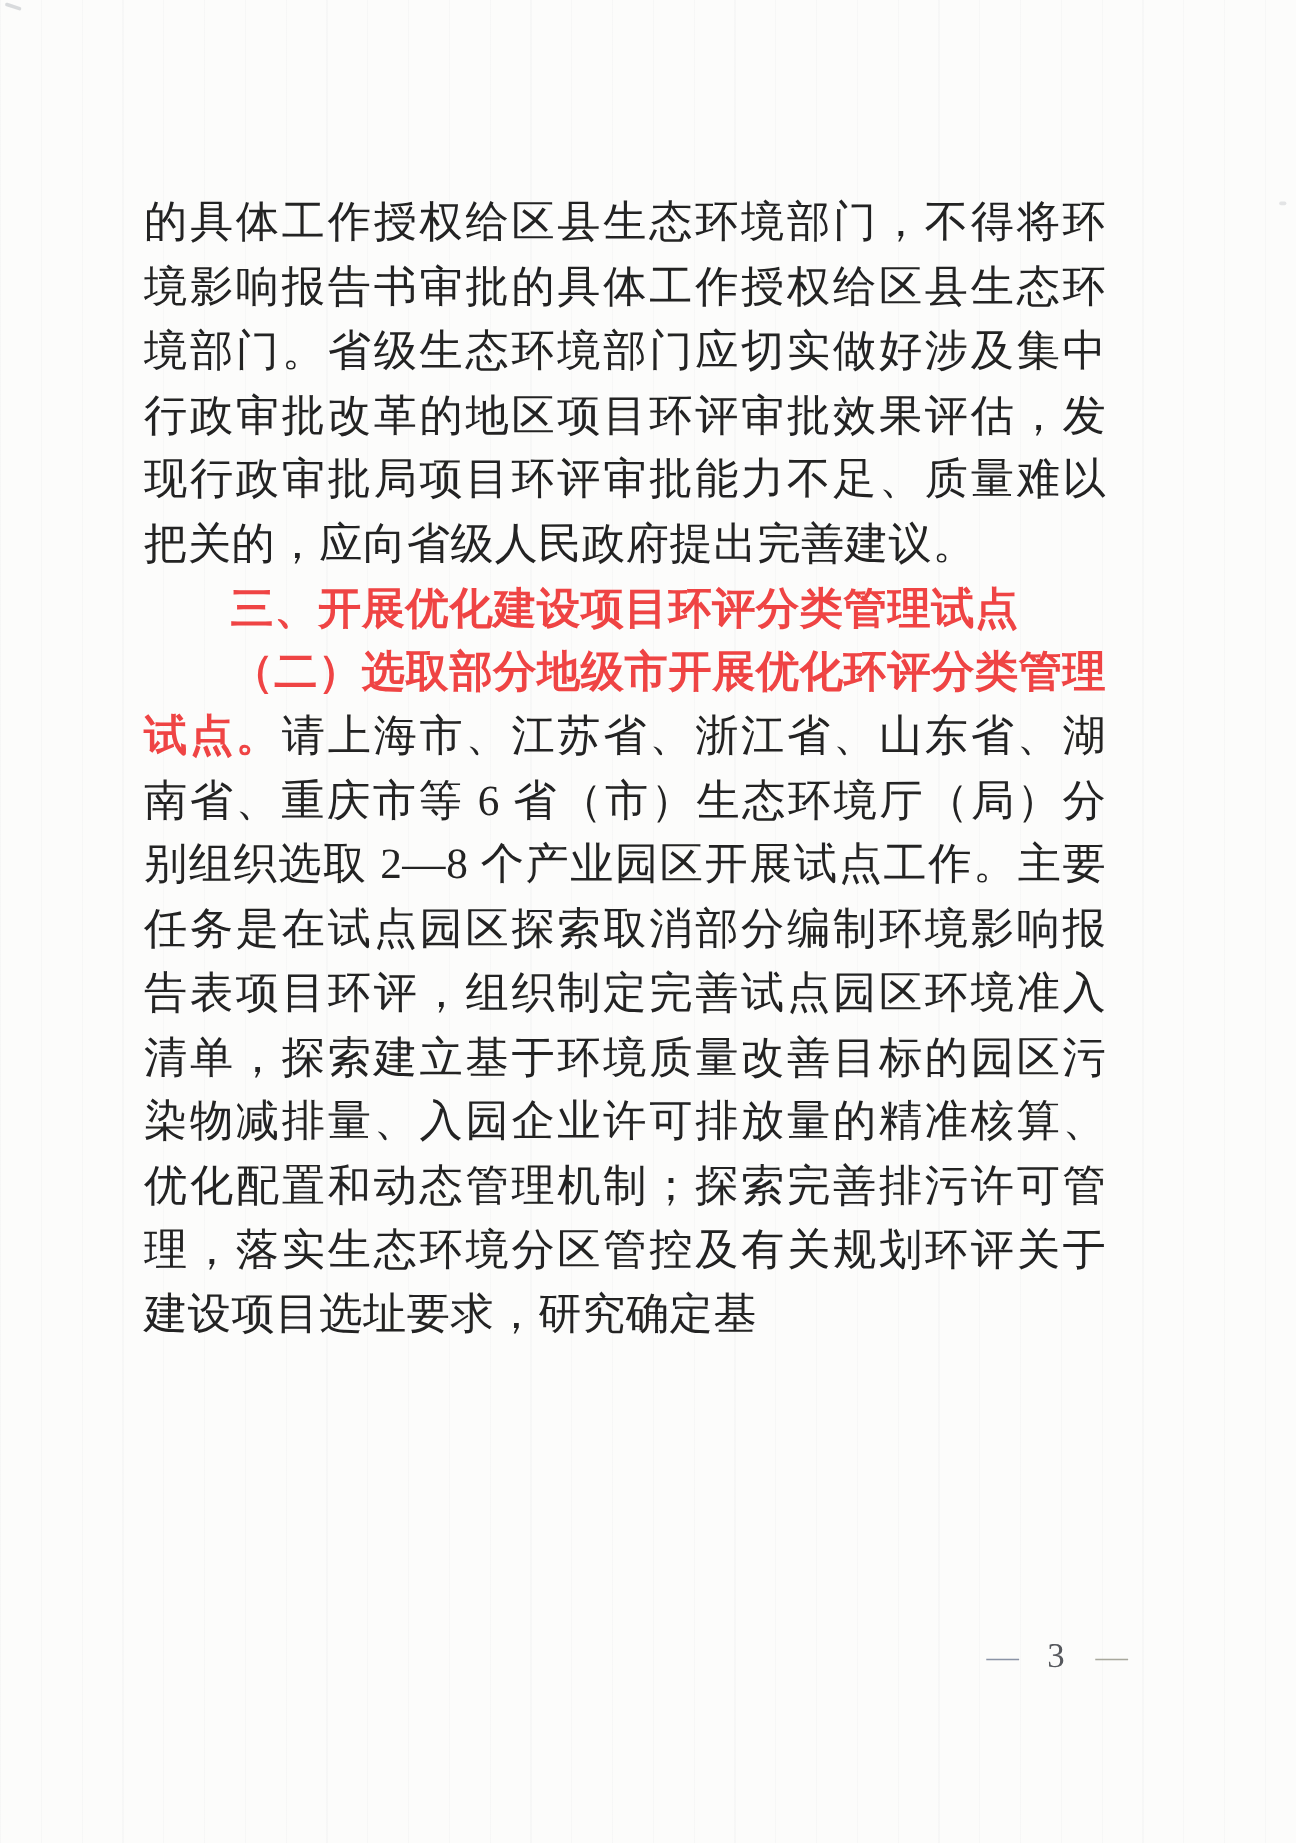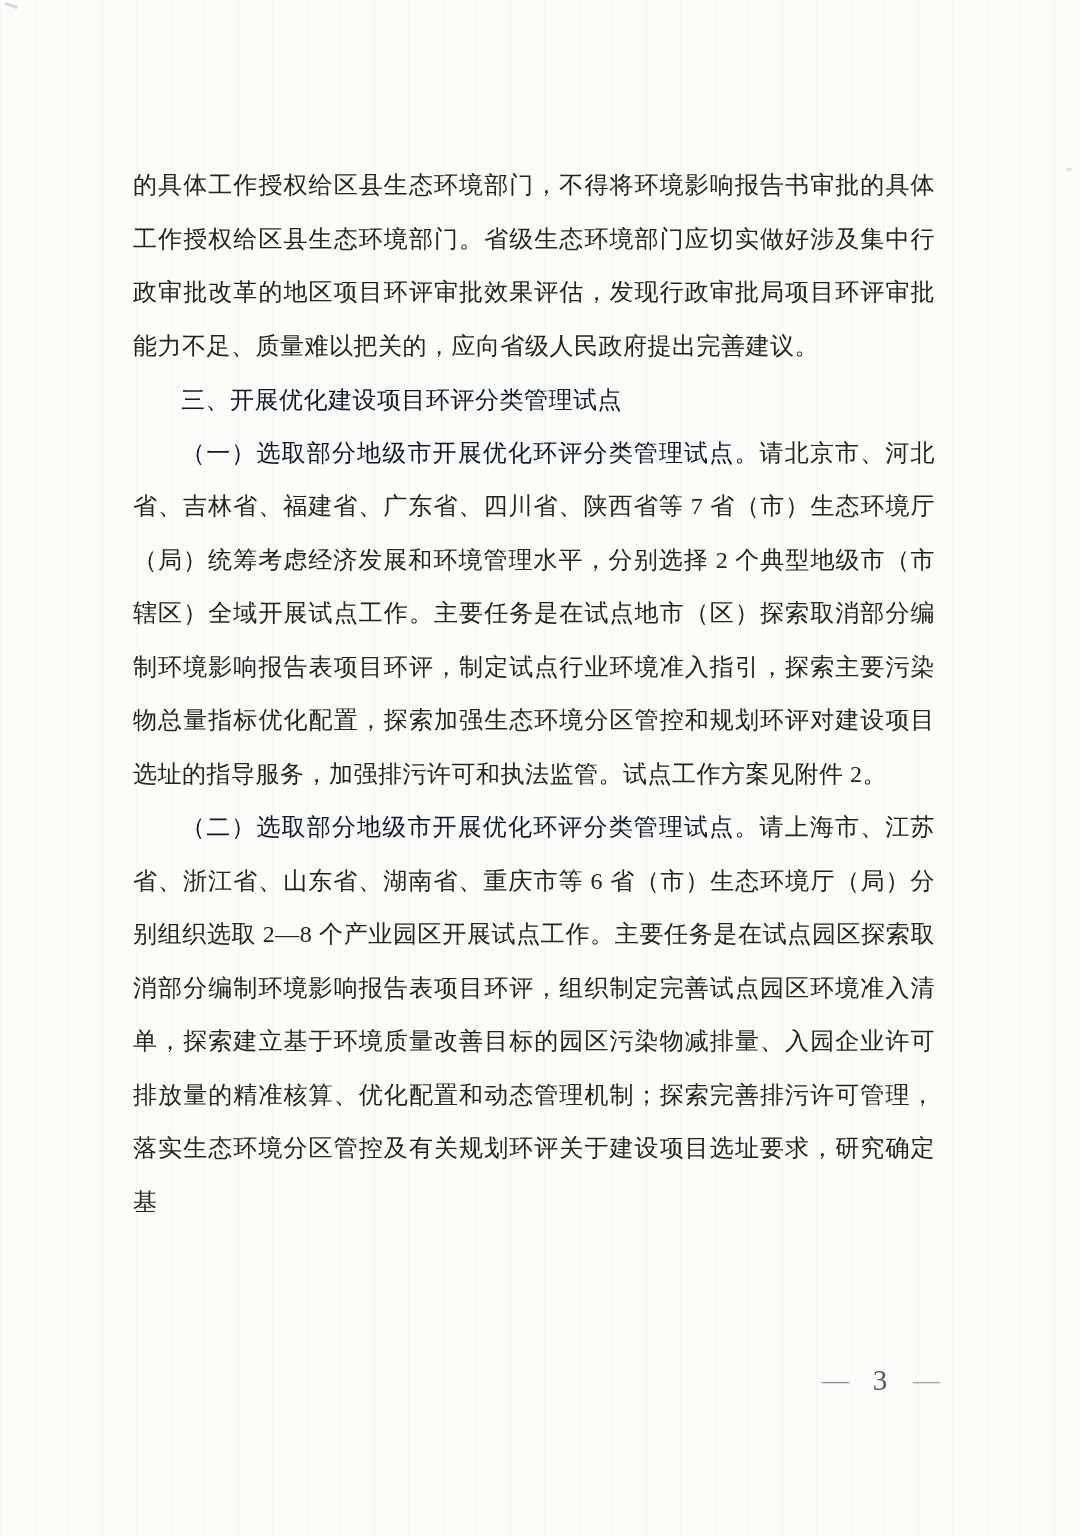--- a/index.html
+++ b/index.html
@@ -36,44 +36,44 @@
   }
   .scan-speck-r {
     position: absolute;
     left: 1066px; top: 168px;
     width: 6px; height: 3px;
     background: rgba(170,172,178,0.30);
     border-radius: 2px;
   }
   .doc {
     position: absolute;
-    left: 133px;
+    left: 120px;
     top: 159px;
     width: 802px;
-    font-size: 24px;
+    font-size: 36px;
     line-height: 53.5px;
     color: #232323;
     text-align: justify;
     letter-spacing: 0.5px;
   }
   .doc p {
     margin: 0;
     text-indent: 2em;
   }
   .doc p.no-indent {
     text-indent: 0;
   }
   .doc p.heading {
     font-family: "Liberation Sans", "DejaVu Sans", sans-serif;
     font-weight: 700;
     text-align: left;
     color: #1c1c1c;
   }
   .run { font-weight: 400; }
-  .run-bold { font-weight: 400; color: #0f172a; }
+  .run-bold { font-weight: 700; color: #ef4444; }
   .footer {
     position: absolute;
     left: 822px;
     top: 1356px;
     width: 116px;
     display: inline-flex;
     align-items: center;
     justify-content: space-between;
     font-size: 27px;
     line-height: 48px;
@@ -86,21 +86,20 @@
 <body>
 
 <div class="page">
   <div class="scan-texture"></div>
   <div class="scan-speck-tl"></div>
   <div class="scan-speck-r"></div>
 
   <main id="doc" class="doc">
       <p class="no-indent"><span class="run">的具体工作授权给区县生态环境部门，不得将环境影响报告书审批的具体工作授权给区县生态环境部门。省级生态环境部门应切实做好涉及集中行政审批改革的地区项目环评审批效果评估，发现行政审批局项目环评审批能力不足、质量难以把关的，应向省级人民政府提出完善建议。</span></p>
       <p class="heading "><span class="run-bold">三、开展优化建设项目环评分类管理试点</span></p>
-      <p class=""><span class="run-bold">（一）选取部分地级市开展优化环评分类管理试点。</span><span class="run">请北京市、河北省、吉林省、福建省、广东省、四川省、陕西省等 7 省（市）生态环境厅（局）统筹考虑经济发展和环境管理水平，分别选择 2 个典型地级市（市辖区）全域开展试点工作。主要任务是在试点地市（区）探索取消部分编制环境影响报告表项目环评，制定试点行业环境准入指引，探索主要污染物总量指标优化配置，探索加强生态环境分区管控和规划环评对建设项目选址的指导服务，加强排污许可和执法监管。试点工作方案见附件 2。</span></p>
       <p class=""><span class="run-bold">（二）选取部分地级市开展优化环评分类管理试点。</span><span class="run">请上海市、江苏省、浙江省、山东省、湖南省、重庆市等 6 省（市）生态环境厅（局）分别组织选取 2—8 个产业园区开展试点工作。主要任务是在试点园区探索取消部分编制环境影响报告表项目环评，组织制定完善试点园区环境准入清单，探索建立基于环境质量改善目标的园区污染物减排量、入园企业许可排放量的精准核算、优化配置和动态管理机制；探索完善排污许可管理，落实生态环境分区管控及有关规划环评关于建设项目选址要求，研究确定基</span></p>
     </main>
 
   <div class="footer">
     <span class="dash-left">—</span>
     <span class="num">3</span>
     <span class="dash-right">—</span>
   </div>
 </div>
 

